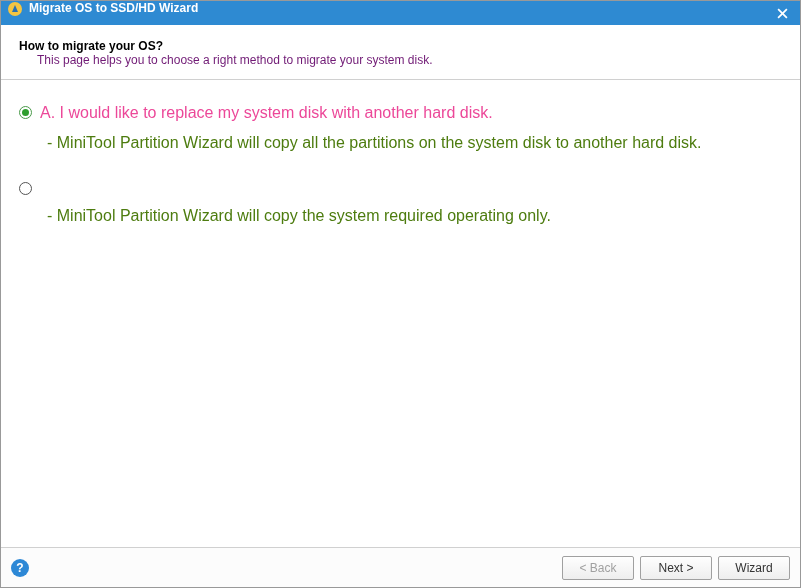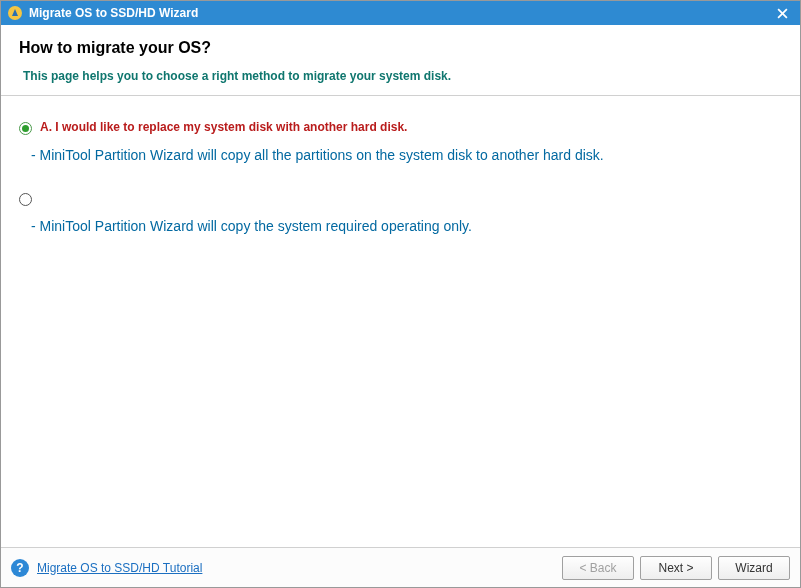--- a/index.html
+++ b/index.html
@@ -13,53 +13,52 @@
     overflow: hidden;
     border: 1px solid #999;
     display: flex;
     flex-direction: column;
   }
   .titlebar {
     background: #2e8ad2;
     color: #fff;
     height: 24px;
     display: flex;
-    align-items: center;
     padding: 0 6px 0 6px;
     font-weight: bold;
     font-size: 12px;
   }
   .titlebar .app-icon {
     width: 16px; height: 16px; margin-right: 6px;
     display: inline-block;
   }
   .titlebar .title-text { flex: 1; }
   .titlebar .close-btn {
     width: 24px; height: 24px;
     display: flex; align-items: center; justify-content: center;
     cursor: pointer;
     font-size: 15px;
   }
   .header-area { padding: 14px 18px 12px 18px; color:#000; }
-  .header-area .heading { font-weight: bold; font-size: 16px; margin-bottom: 12px;}
-  .header-area .subheading { font-size: 12px; color:#0f766e; margin-left: 4px; font-weight: bold;}
+  .header-area .heading { font-weight: bold; font-size: 12px; margin-bottom: 0;}
+  .header-area .subheading { font-size: 12px; color:#701a75; margin-left: 18px;}
   .divider { border-top: 1px solid #d0d0d0; }
   .content { flex: 1; padding: 24px 18px 0 18px; }
   .option-row { display:flex; align-items:flex-start; margin-bottom:6px; }
   .radio {
     width: 13px; height: 13px; border: 1px solid #4a9a4a; border-radius: 50%;
     background:#fff; margin: 2px 8px 0 0; display:flex; align-items:center; justify-content:center;
     cursor:pointer;
     flex-shrink:0;
   }
   .radio .dot { width:7px; height:7px; background:#2e9e2e; border-radius:50%; display:none;}
   .radio.selected .dot { display:block; }
   .radio.unselected { border-color:#555; }
-  .option-label { font-weight: bold; font-size: 12px; cursor:pointer; color:#b91c1c;}
-  .option-desc { font-size: 14px; color:#0369a1; margin: 12px 0 28px 12px; }
+  .option-label { font-weight: normal; font-size: 16px; cursor:pointer; color:#ec4899;}
+  .option-desc { font-size: 16px; color:#4d7c0f; margin: 12px 0 28px 28px; }
   .footer {
     height: 40px; border-top:1px solid #d0d0d0;
     display:flex; align-items:center; padding: 0 10px;
     background:#fcfcfc;
   }
   .help-icon {
     width:18px;height:18px;border-radius:50%;background:#2d88d6;color:#fff;
     display:flex;align-items:center;justify-content:center;font-weight:bold;
     font-size:12px;margin-right:8px;cursor:pointer;
   }
@@ -112,18 +111,17 @@
 
   <div class="option-row">
     <span class="radio unselected"></span>
   </div>
   <div class="option-desc">- MiniTool Partition Wizard will copy the system required operating only.</div>
 
 </div>
 
 <div class="footer">
   <span class="help-icon">?</span>
-  <span class="tutorial-link">Migrate OS to SSD/HD Tutorial</span>
   <span class="footer-spacer"></span>
   <span class="btn disabled">&lt; Back</span>
   <span class="btn">Next &gt;</span>
   <span class="btn">Wizard</span>
 </div>
 
 </body></html>

